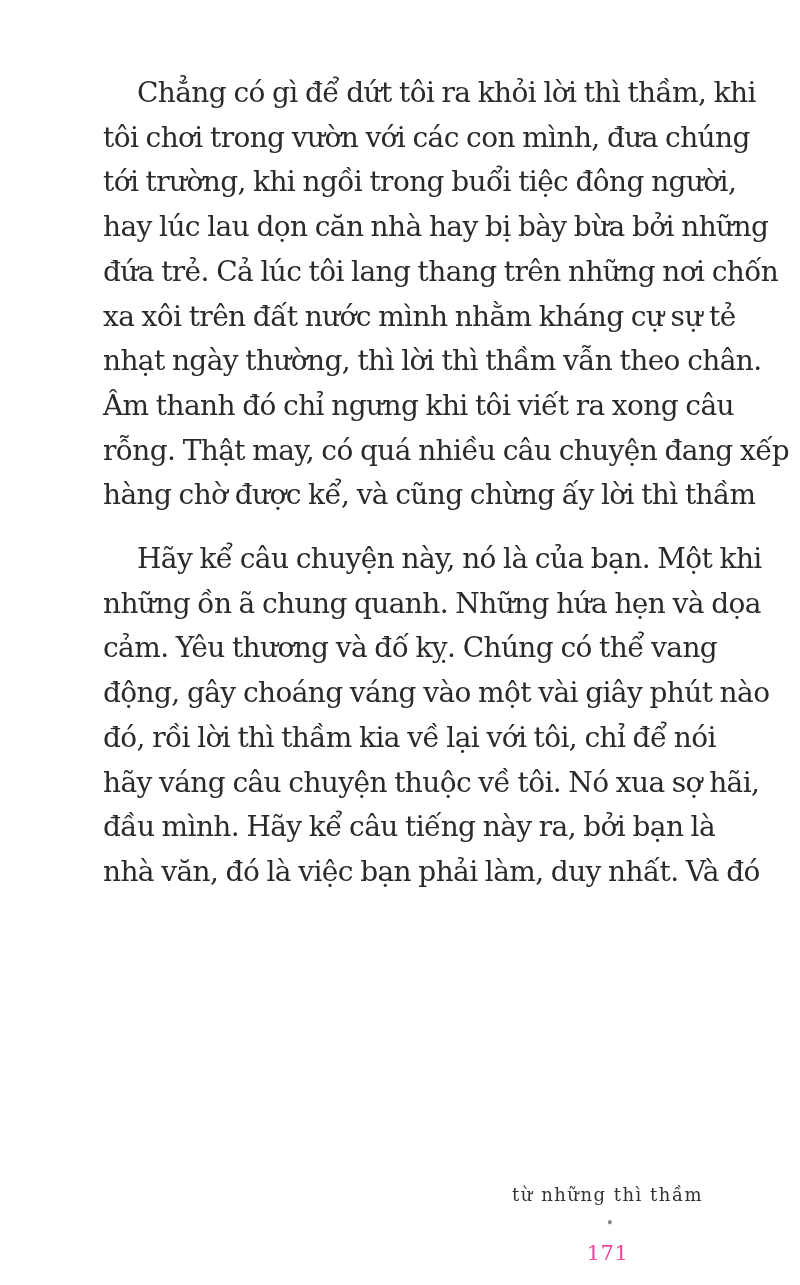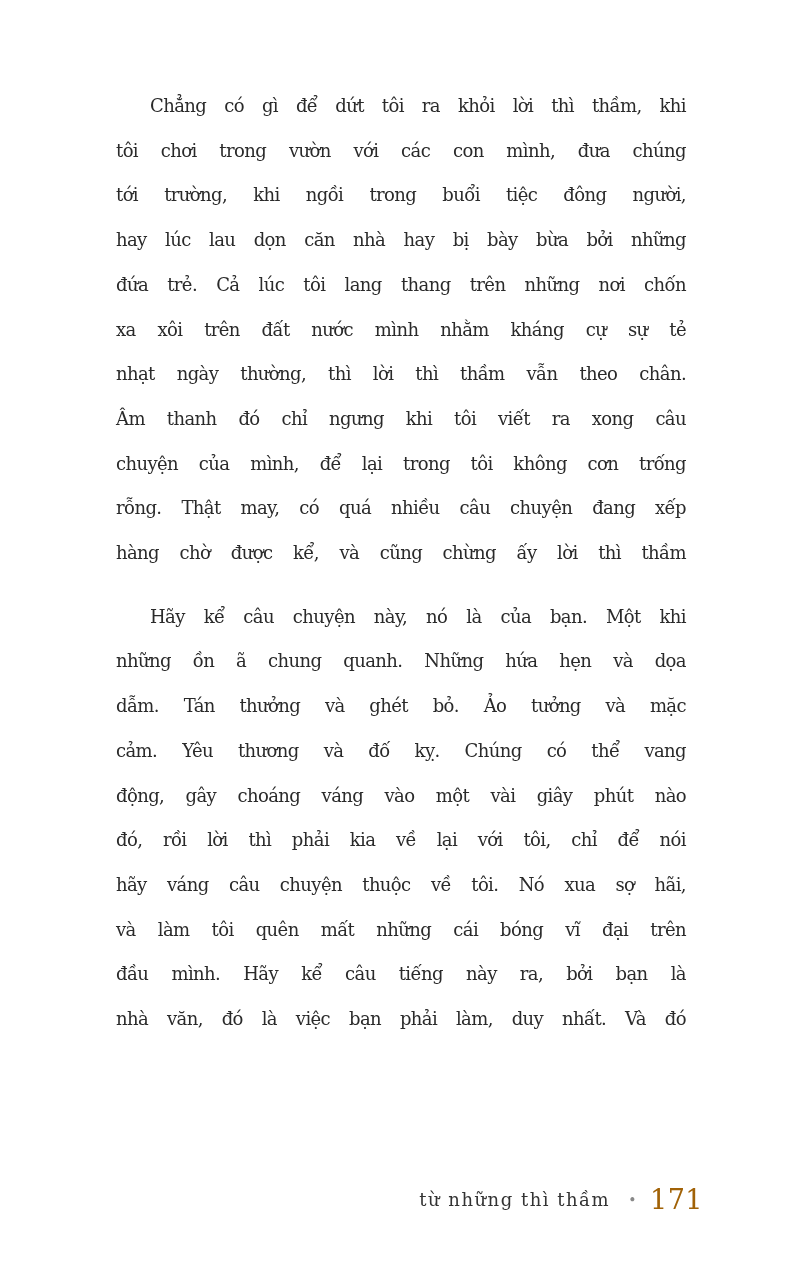--- a/index.html
+++ b/index.html
@@ -11,22 +11,22 @@
       font-family: "DejaVu Serif", "Liberation Serif", serif;
       color: #2a2a2a;
     }
     .page-body {
       position: absolute;
       left: 98px;
       top: 66px;
       width: 606px;
     }
     .para {
-      margin: 18px;
-      font-size: 18px;
+      margin: 5px;
+      font-size: 28px;
       line-height: 44.7px;
       text-align: justify;
       text-align-last: left;
       letter-spacing: -0.6px;
       word-spacing: -1px;
     }
     .para .line {
       display: block;
       text-align: justify;
       text-align-last: justify;
@@ -38,58 +38,56 @@
     .footer {
       position: absolute;
       right: 97px;
       top: 1184px;
       font-size: 18px;
       letter-spacing: 1.5px;
       color: #333333;
       display: flex;
       align-items: center;
       gap: 10px;
+      flex-direction: column;
     }
     .footer .bullet {
       color: #888888;
       font-size: 14px;
       margin: 0 2px 0 8px;
     }
     .footer .page-num {
-      font-size: 27px;
+      font-size: 21px;
       letter-spacing: 0.5px;
-      color: #a16207;
+      color: #ec4899;
     }
   </style>
 </head>
 <body>
 
 <div class="page-body">
   <p class="para">
     <span class="line indent">Chẳng có gì để dứt tôi ra khỏi lời thì thầm, khi</span>
     <span class="line">tôi chơi trong vườn với các con mình, đưa chúng</span>
     <span class="line">tới trường, khi ngồi trong buổi tiệc đông người,</span>
     <span class="line">hay lúc lau dọn căn nhà hay bị bày bừa bởi những</span>
     <span class="line">đứa trẻ. Cả lúc tôi lang thang trên những nơi chốn</span>
     <span class="line">xa xôi trên đất nước mình nhằm kháng cự sự tẻ</span>
     <span class="line">nhạt ngày thường, thì lời thì thầm vẫn theo chân.</span>
     <span class="line">Âm thanh đó chỉ ngưng khi tôi viết ra xong câu</span>
-    <span class="line">chuyện của mình, để lại trong tôi không cơn trống</span>
     <span class="line">rỗng. Thật may, có quá nhiều câu chuyện đang xếp</span>
     <span class="line">hàng chờ được kể, và cũng chừng ấy lời thì thầm</span>
   </p>
   <p class="para">
     <span class="line indent">Hãy kể câu chuyện này, nó là của bạn. Một khi</span>
     <span class="line">những ồn ã chung quanh. Những hứa hẹn và dọa</span>
-    <span class="line">dẫm. Tán thưởng và ghét bỏ. Ảo tưởng và mặc</span>
     <span class="line">cảm. Yêu thương và đố kỵ. Chúng có thể vang</span>
     <span class="line">động, gây choáng váng vào một vài giây phút nào</span>
-    <span class="line">đó, rồi lời thì phải kia về lại với tôi, chỉ để nói</span>
+    <span class="line">đó, rồi lời thì thầm kia về lại với tôi, chỉ để nói</span>
     <span class="line">hãy váng câu chuyện thuộc về tôi. Nó xua sợ hãi,</span>
-    <span class="line">và làm tôi quên mất những cái bóng vĩ đại trên</span>
     <span class="line">đầu mình. Hãy kể câu tiếng này ra, bởi bạn là</span>
     <span class="line">nhà văn, đó là việc bạn phải làm, duy nhất. Và đó</span>
   </p>
 </div>
 
 <div class="footer">
   <span>từ những thì thầm</span>
   <span class="bullet">•</span>
   <span class="page-num">171</span>
 </div>

